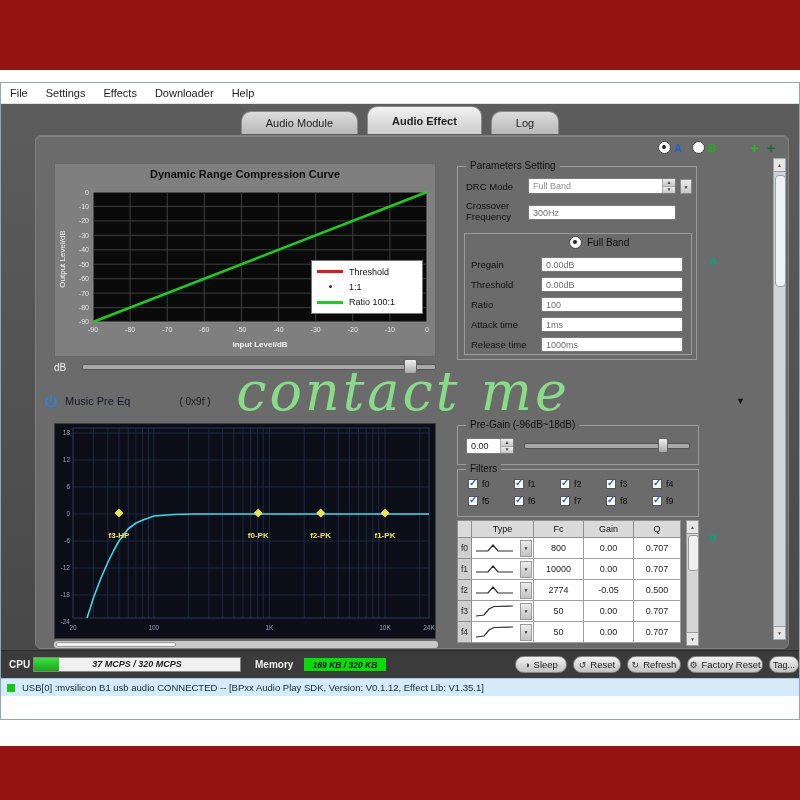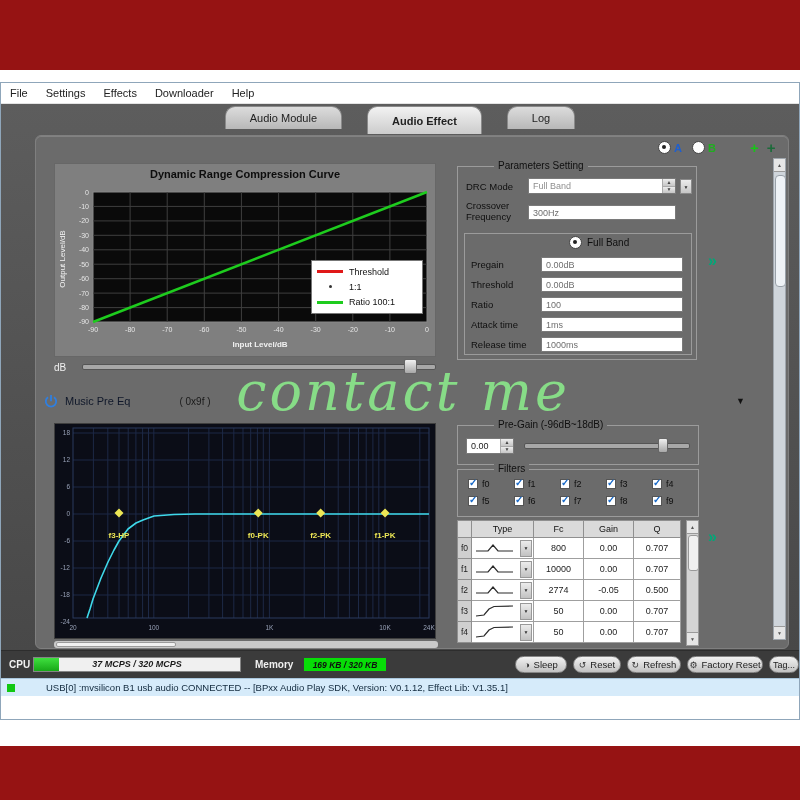--- a/index.html
+++ b/index.html
@@ -17,21 +17,21 @@
   .app-icon{width:12px;height:12px;background:#111;margin:0 8px 0 10px;}
   .title-text{font-size:11px;color:#222;}
   .win-btns{margin-left:auto;display:flex;height:25px;}
   .win-btn{width:40px;display:flex;align-items:center;justify-content:center;font-size:11px;color:#333;}
   .menubar{height:20px;background:#fff;border-bottom:1px solid #e3e3e3;display:flex;align-items:center;}
   .menu-item{font-size:11px;color:#222;padding:0 9px;}
 
   
   .app{position:relative;height:574px;background:linear-gradient(#5d5d5d,#474747);overflow:hidden;}
   .tabstrip{position:absolute;left:0;top:2px;width:100%;display:flex;justify-content:center;
-            gap:25px;height:28px;}
+            align-items:flex-end;gap:9px;height:28px;}
   .tab{height:22px;padding:0 24px;display:flex;align-items:center;font-size:11px;color:#222;
        background:linear-gradient(#dcdcdc,#b8b8b8);border:1px solid #8a8a8a;border-bottom:none;
        border-radius:10px 10px 0 0;}
   .tab.active{height:27px;background:linear-gradient(#f2f2f2,#cccccc);font-weight:bold;}
 
   .panel{position:absolute;left:34px;top:31px;width:752px;height:512px;background:#6b6b6b;
          border:1px solid #7f7f7f;border-radius:6px;box-shadow:inset 0 1px 0 #828282;}
 
   
   .ab-row{position:absolute;left:622px;top:5px;display:flex;align-items:center;}
@@ -71,21 +71,21 @@
   .eqchart{position:absolute;left:18px;top:287px;width:380px;height:214px;background:#0b0d17;border:1px solid #3e3e3e;}
   .etick{font-size:6.5px;fill:#97a0b6;}
   .emark{font-size:8px;fill:#ece655;font-weight:bold;}
   .emarker{fill:#ece655;}
 
   .hscroll{position:absolute;left:18px;top:505px;width:384px;height:7px;background:#c9c9c9;border-radius:3px;}
   .hthumb{position:absolute;left:2px;top:1px;width:120px;height:5px;background:#f0f0f0;border:1px solid #9a9a9a;border-radius:2px;box-sizing:border-box;}
 
   
   .grp{position:absolute;border:1px solid #9b9b9b;}
-  .grp-title{position:absolute;top:-7px;left:8px;background:#6b6b6b;padding:0 4px;font-size:10px;color:#0f0f0f;margin-left:28px;}
+  .grp-title{position:absolute;top:-7px;left:8px;background:#6b6b6b;padding:0 4px;font-size:10px;color:#0f0f0f;}
   .plabel{position:absolute;font-size:9.5px;color:#0f0f0f;}
   .pinput{position:absolute;background:#fff;border:1px solid #7a7a7a;font-size:9px;color:#6f6f6f;
           padding:2px 0 0 4px;box-sizing:border-box;height:15px;}
   .spinner{position:absolute;background:#fff;border:1px solid #7a7a7a;display:flex;box-sizing:border-box;}
   .spin-text{flex:1;font-size:9px;padding:2px 0 0 4px;color:#8f8f8f;}
   .spin-text.dark{color:#222;}
   .spin-btns{width:12px;border-left:1px solid #aaa;display:flex;flex-direction:column;}
   .spin-btn{flex:1;background:linear-gradient(#ececec,#c6c6c6);display:flex;align-items:center;justify-content:center;color:#444;}
   .spin-btn + .spin-btn{border-top:1px solid #aaa;}
   .arrow-up::after{content:"▲";font-size:5px;line-height:1;}
@@ -141,21 +141,21 @@
              box-sizing:border-box;display:flex;align-items:center;justify-content:center;
              font-size:8.5px;font-weight:bold;font-style:italic;color:#101010;}
   .bbtn{position:absolute;top:5px;height:17px;border-radius:9px;background:linear-gradient(#f2f2f2,#c2c2c2);
         border:1px solid #868686;box-sizing:border-box;display:flex;align-items:center;justify-content:center;
         gap:4px;font-size:9.5px;color:#1d1d1d;}
   .bicon{font-size:9px;color:#333;}
 
   
   .statusbar{height:17px;background:#d6ebfa;border-top:1px solid #a9c6dc;display:flex;align-items:center;}
   .status-icon{width:8px;height:8px;background:#12c812;margin:0 7px 0 6px;}
-  .status-text{font-size:9.5px;color:#11293d;margin-left:24px;}
+  .status-text{font-size:9.5px;color:#11293d;}
 
   
   .watermark{position:absolute;left:168px;top:360px;width:470px;text-align:center;z-index:60;
              font-family:"DejaVu Serif", serif;font-style:italic;font-size:54px;letter-spacing:3px;
              color:#8cf08c;opacity:.85;pointer-events:none;}
 </style>
 </head>
 <body>
 
 <div class="band" id="band-top"></div>

